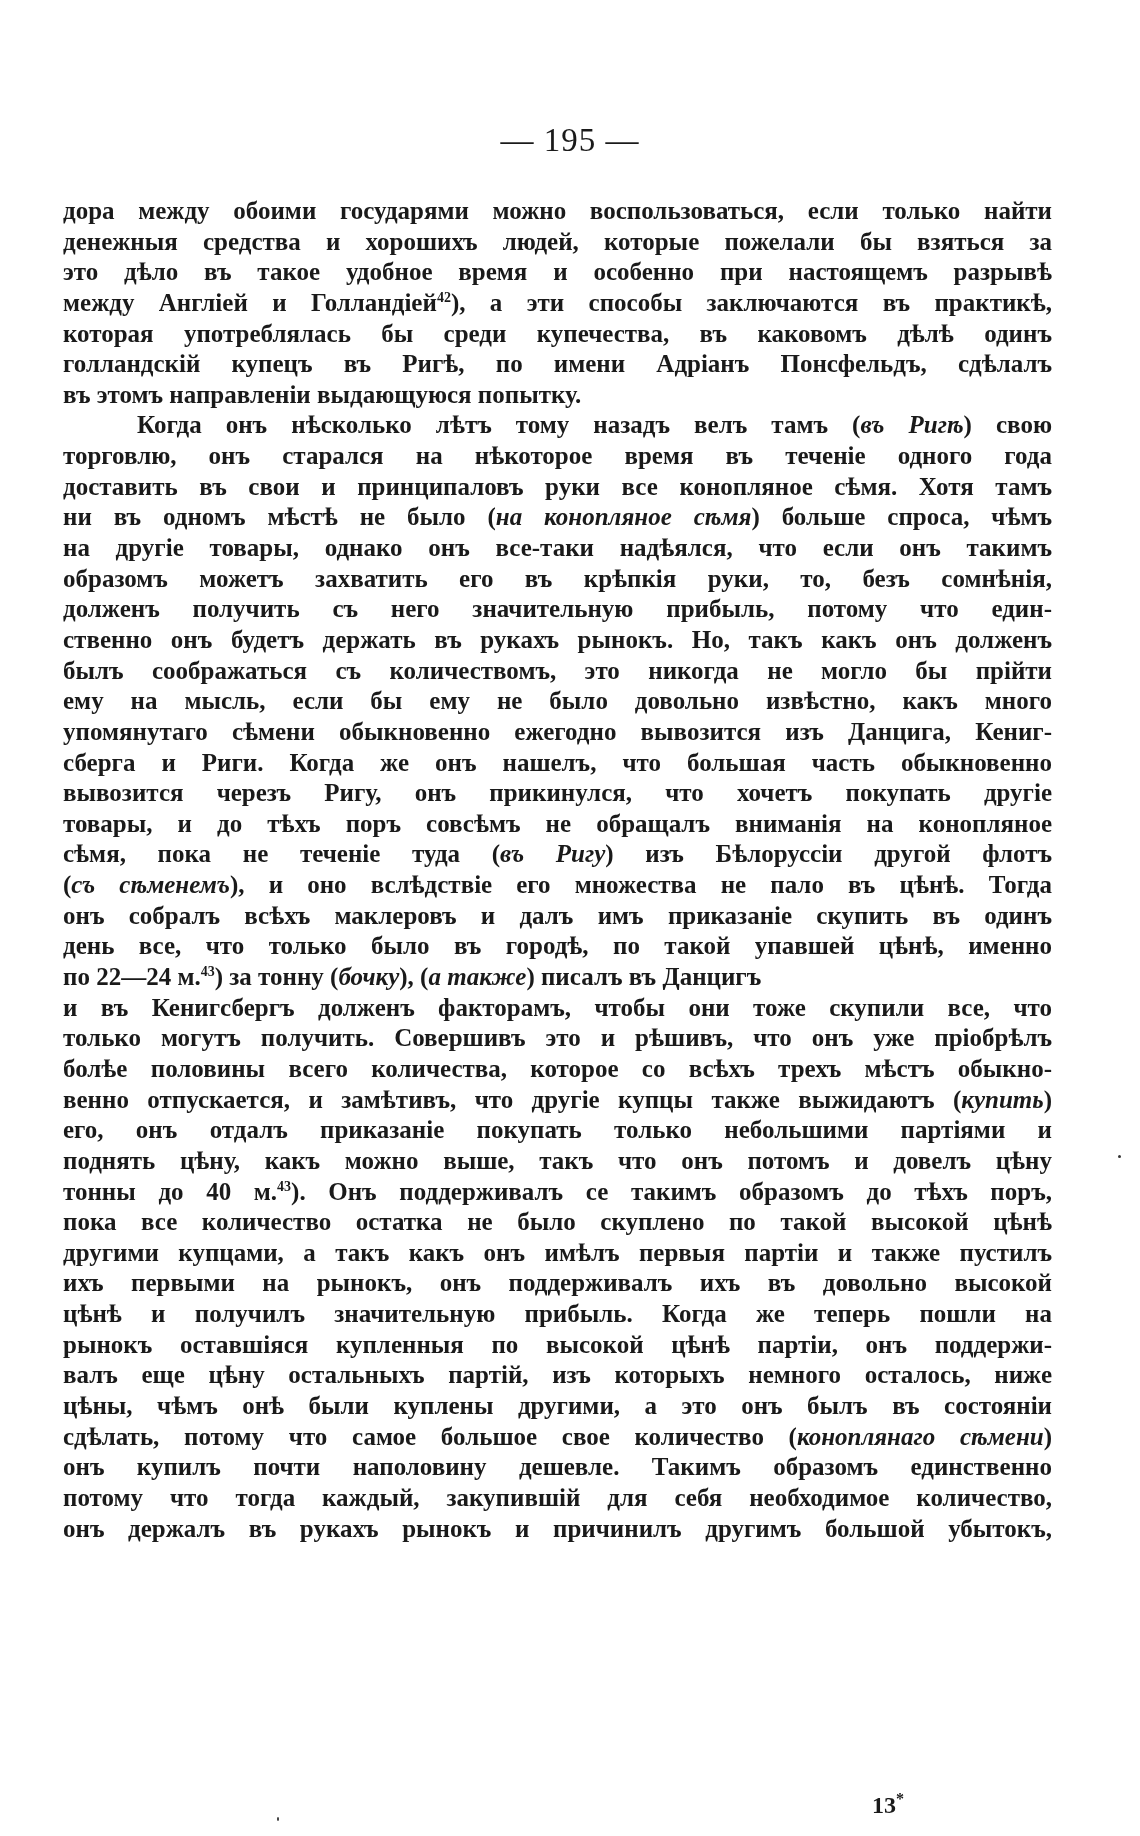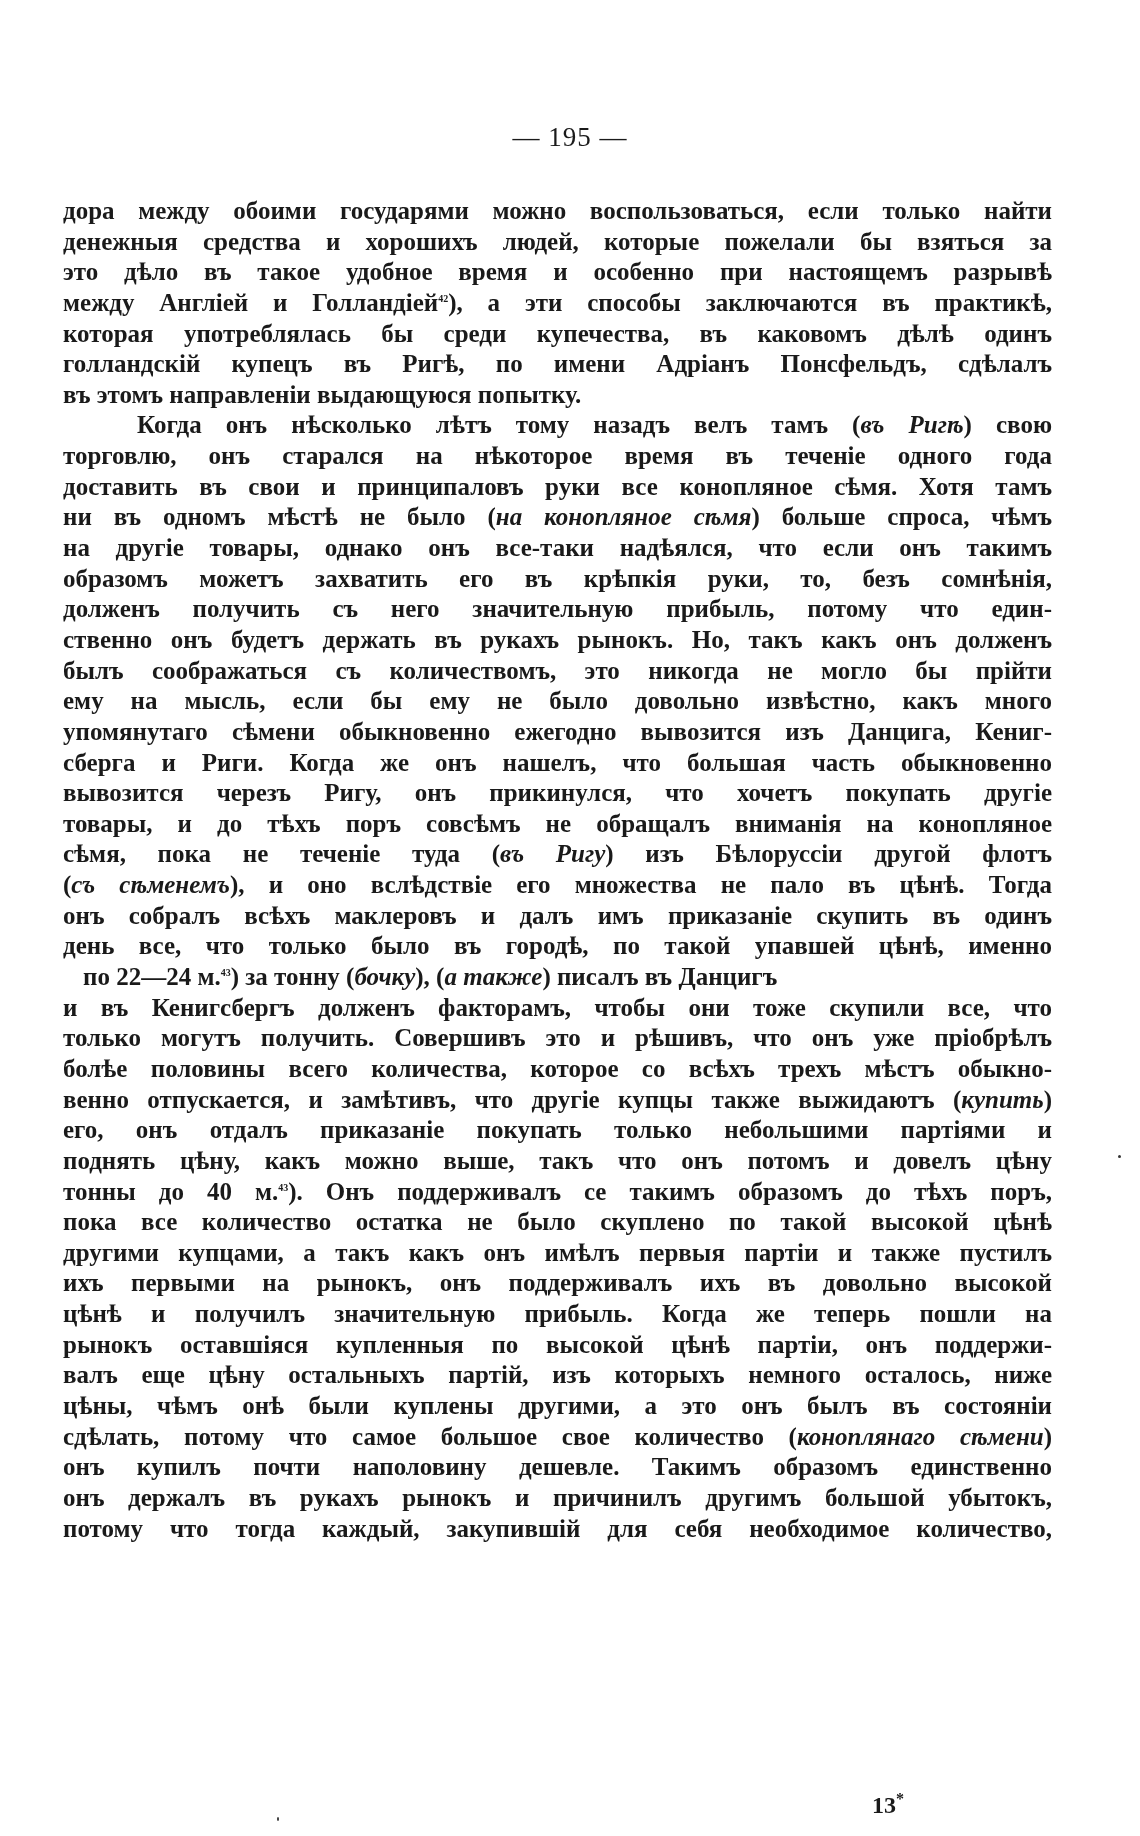--- a/index.html
+++ b/index.html
@@ -1,27 +1,27 @@
 <!DOCTYPE html>
 <html><head>
 <meta charset="utf-8">
 <style>
   html, body { margin: 0; padding: 0; background: #ffffff; }
   body { width: 1140px; height: 1836px; position: relative; overflow: hidden;
          font-family: "Liberation Serif", "DejaVu Serif", serif; color: #1a1a1a; }
   .page-header { position: absolute; top: 122px; left: 0; width: 1140px; text-align: center;
-                 font-size: 27px; letter-spacing: 1px; }
+                 font-size: 33px; letter-spacing: 1px; }
   .text-block { position: absolute; top: 196px; left: 63px; width: 989px; font-weight: bold; }
   .line { display: block; height: 30.65px; line-height: 30.65px; font-size: 25px;
           text-align: justify; text-align-last: justify; white-space: nowrap; overflow: visible;
           transform-origin: left center; }
   .line.last { text-align-last: left; }
   .line.indent { padding-left: 74px; }
   .line .it { font-style: italic; }
-  .line sup { font-size: 10px; line-height: 0; vertical-align: super; }
+  .line sup { font-size: 14px; line-height: 0; vertical-align: super; }
   .signature { position: absolute; top: 1790px; left: 872px; font-size: 24px; font-weight: bold; }
   .signature sup { font-size: 16px; }
   .speck { position: absolute; width: 3px; height: 3px; background: #333; border-radius: 50%; }
 </style>
 </head>
 <body>
 
 <div class="page-header">— 195 —</div>
 
 <div class="text-block" id="text-block">
@@ -46,38 +46,38 @@
       <div class="line"><span>былъ соображаться съ количествомъ, это никогда не могло бы прійти</span></div>
       <div class="line"><span>ему на мысль, если бы ему не было довольно извѣстно, какъ много</span></div>
       <div class="line"><span>упомянутаго сѣмени обыкновенно ежегодно вывозится изъ Данцига, Кениг-</span></div>
       <div class="line"><span>сберга и Риги. Когда же онъ нашелъ, что большая часть обыкновенно</span></div>
       <div class="line"><span>вывозится черезъ Ригу, онъ прикинулся, что хочетъ покупать другіе</span></div>
       <div class="line"><span>товары, и до тѣхъ поръ совсѣмъ не обращалъ вниманія на конопляное</span></div>
       <div class="line"><span>сѣмя, пока не теченіе туда (</span><span class="it">въ Ригу</span><span>) изъ Бѣлоруссіи другой флотъ</span></div>
       <div class="line"><span>(</span><span class="it">съ сѣменемъ</span><span>), и оно вслѣдствіе его множества не пало въ цѣнѣ. Тогда</span></div>
       <div class="line"><span>онъ собралъ всѣхъ маклеровъ и далъ имъ приказаніе скупить въ одинъ</span></div>
       <div class="line"><span>день все, что только было въ городѣ, по такой упавшей цѣнѣ, именно</span></div>
-      <div class="line" style="transform: scaleX(0.999984); width: 989.016px; text-align: right; text-align-last: left; margin-left: 20px;"><span>по 22—24 м.</span><sup>43</sup><span>) за тонну (</span><span class="it">бочку</span><span>), (</span><span class="it">а также</span><span>) писалъ въ Данцигъ</span></div>
+      <div class="line" style="transform: scaleX(0.999984); width: 989.016px; text-align: right; text-align-last: left;"><span>по 22—24 м.</span><sup>43</sup><span>) за тонну (</span><span class="it">бочку</span><span>), (</span><span class="it">а также</span><span>) писалъ въ Данцигъ</span></div>
       <div class="line"><span>и въ Кенигсбергъ долженъ факторамъ, чтобы они тоже скупили все, что</span></div>
       <div class="line"><span>только могутъ получить. Совершивъ это и рѣшивъ, что онъ уже пріобрѣлъ</span></div>
       <div class="line"><span>болѣе половины всего количества, которое со всѣхъ трехъ мѣстъ обыкно-</span></div>
       <div class="line"><span>венно отпускается, и замѣтивъ, что другіе купцы также выжидаютъ (</span><span class="it">купить</span><span>)</span></div>
       <div class="line"><span>его, онъ отдалъ приказаніе покупать только небольшими партіями и</span></div>
       <div class="line"><span>поднять цѣну, какъ можно выше, такъ что онъ потомъ и довелъ цѣну</span></div>
       <div class="line"><span>тонны до 40 м.</span><sup>43</sup><span>). Онъ поддерживалъ се такимъ образомъ до тѣхъ поръ,</span></div>
       <div class="line"><span>пока все количество остатка не было скуплено по такой высокой цѣнѣ</span></div>
       <div class="line"><span>другими купцами, а такъ какъ онъ имѣлъ первыя партіи и также пустилъ</span></div>
       <div class="line"><span>ихъ первыми на рынокъ, онъ поддерживалъ ихъ въ довольно высокой</span></div>
       <div class="line"><span>цѣнѣ и получилъ значительную прибыль. Когда же теперь пошли на</span></div>
       <div class="line"><span>рынокъ оставшіяся купленныя по высокой цѣнѣ партіи, онъ поддержи-</span></div>
       <div class="line"><span>валъ еще цѣну остальныхъ партій, изъ которыхъ немного осталось, ниже</span></div>
       <div class="line"><span>цѣны, чѣмъ онѣ были куплены другими, а это онъ былъ въ состояніи</span></div>
       <div class="line"><span>сдѣлать, потому что самое большое свое количество (</span><span class="it">коноплянаго сѣмени</span><span>)</span></div>
       <div class="line"><span>онъ купилъ почти наполовину дешевле. Такимъ образомъ единственно</span></div>
+      <div class="line"><span>потому что тогда каждый, закупившій для себя необходимое количество,</span></div>
       <div class="line"><span>онъ держалъ въ рукахъ рынокъ и причинилъ другимъ большой убытокъ,</span></div>
-      <div class="line"><span>потому что тогда каждый, закупившій для себя необходимое количество,</span></div>
     </div>
   </div>
 
 <div class="signature"><span>13</span><sup>*</sup></div>
 
 <div class="speck" style="left:1118px; top:1155px;"></div>
 <div class="speck" style="left:277px; top:1817px; width:2px; height:4px;"></div>
 
 </body></html>

